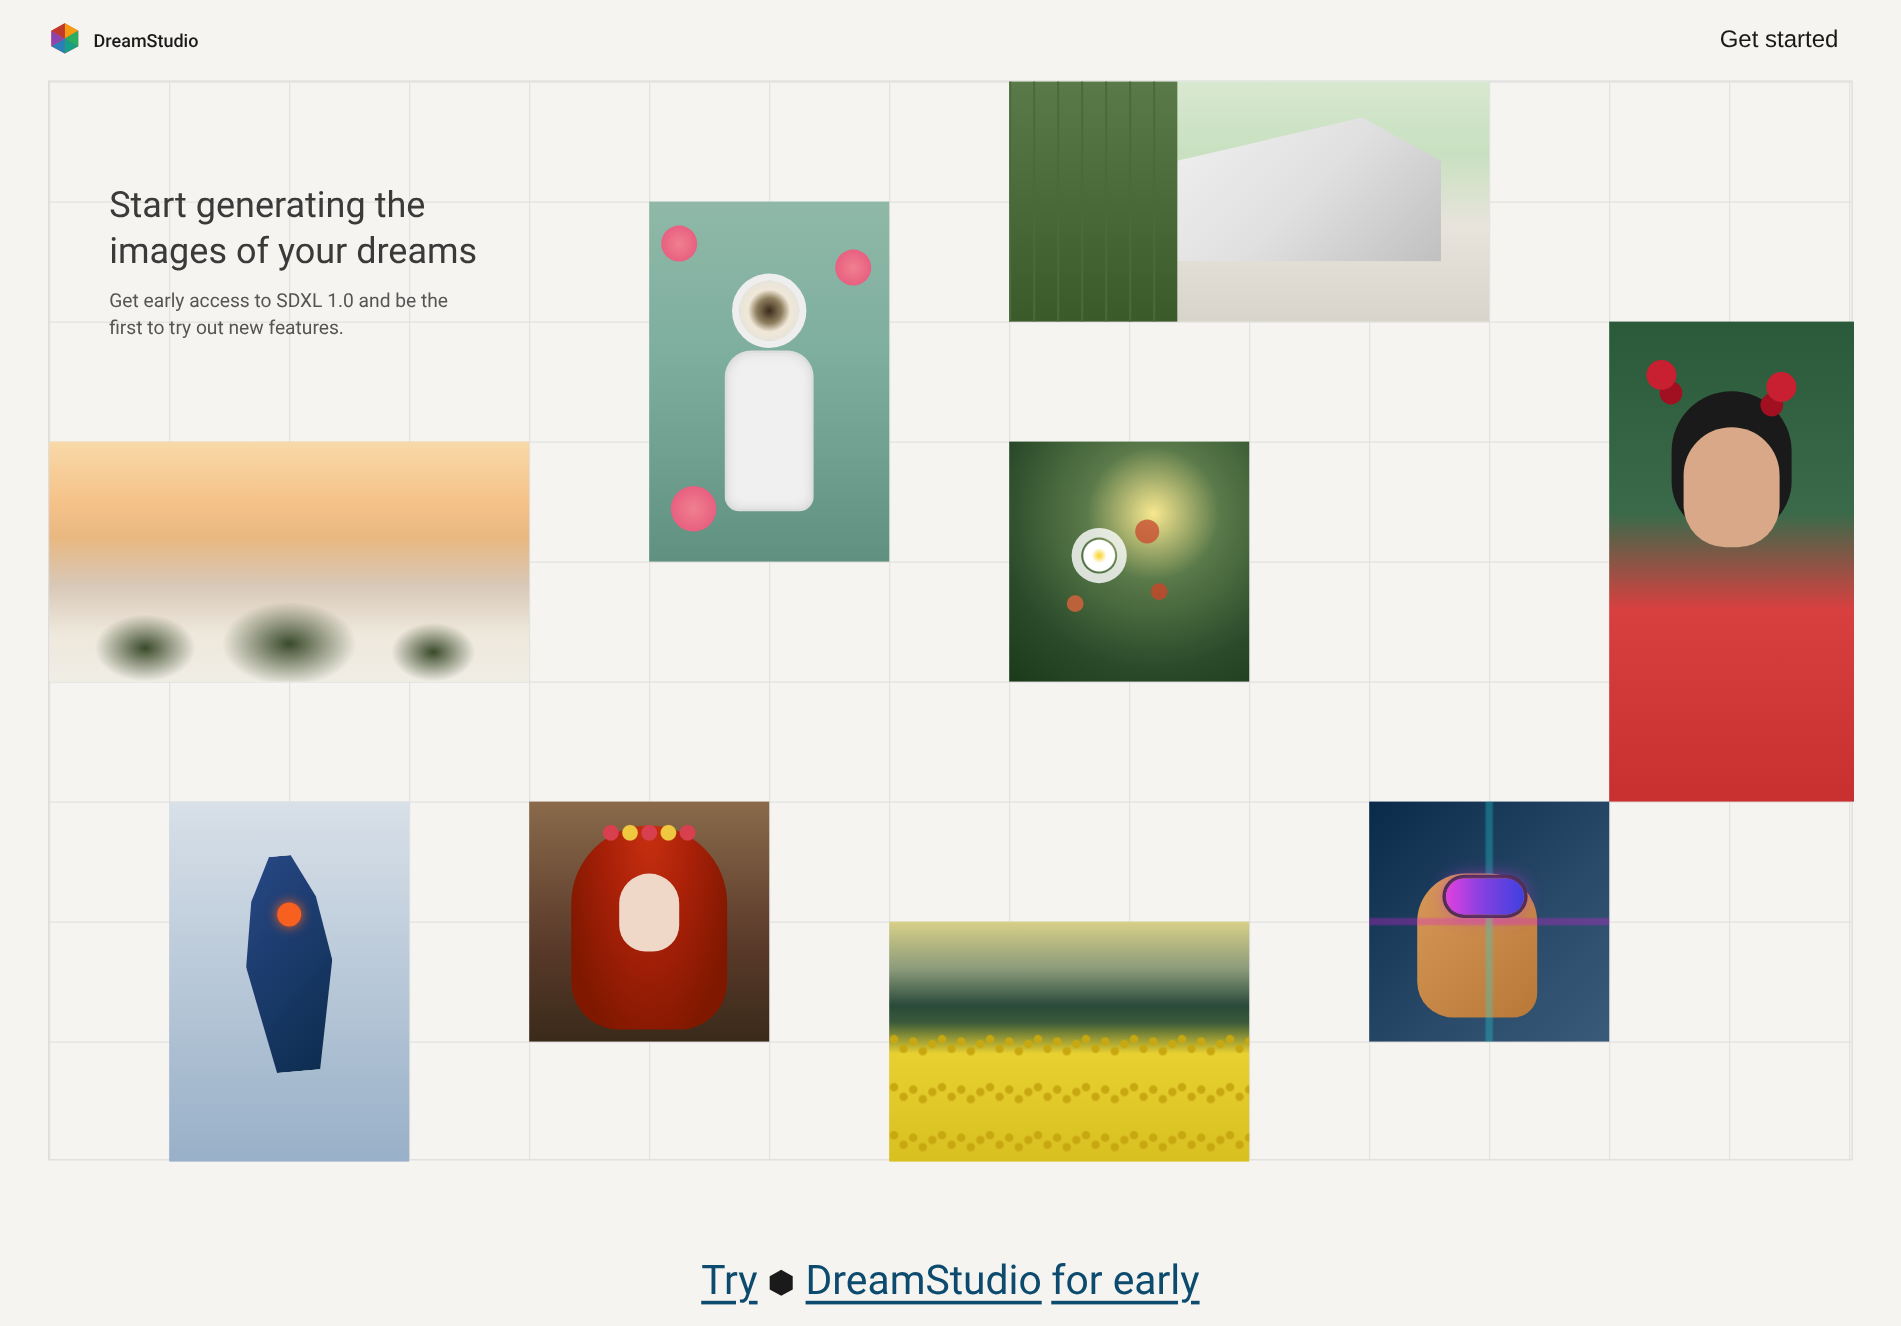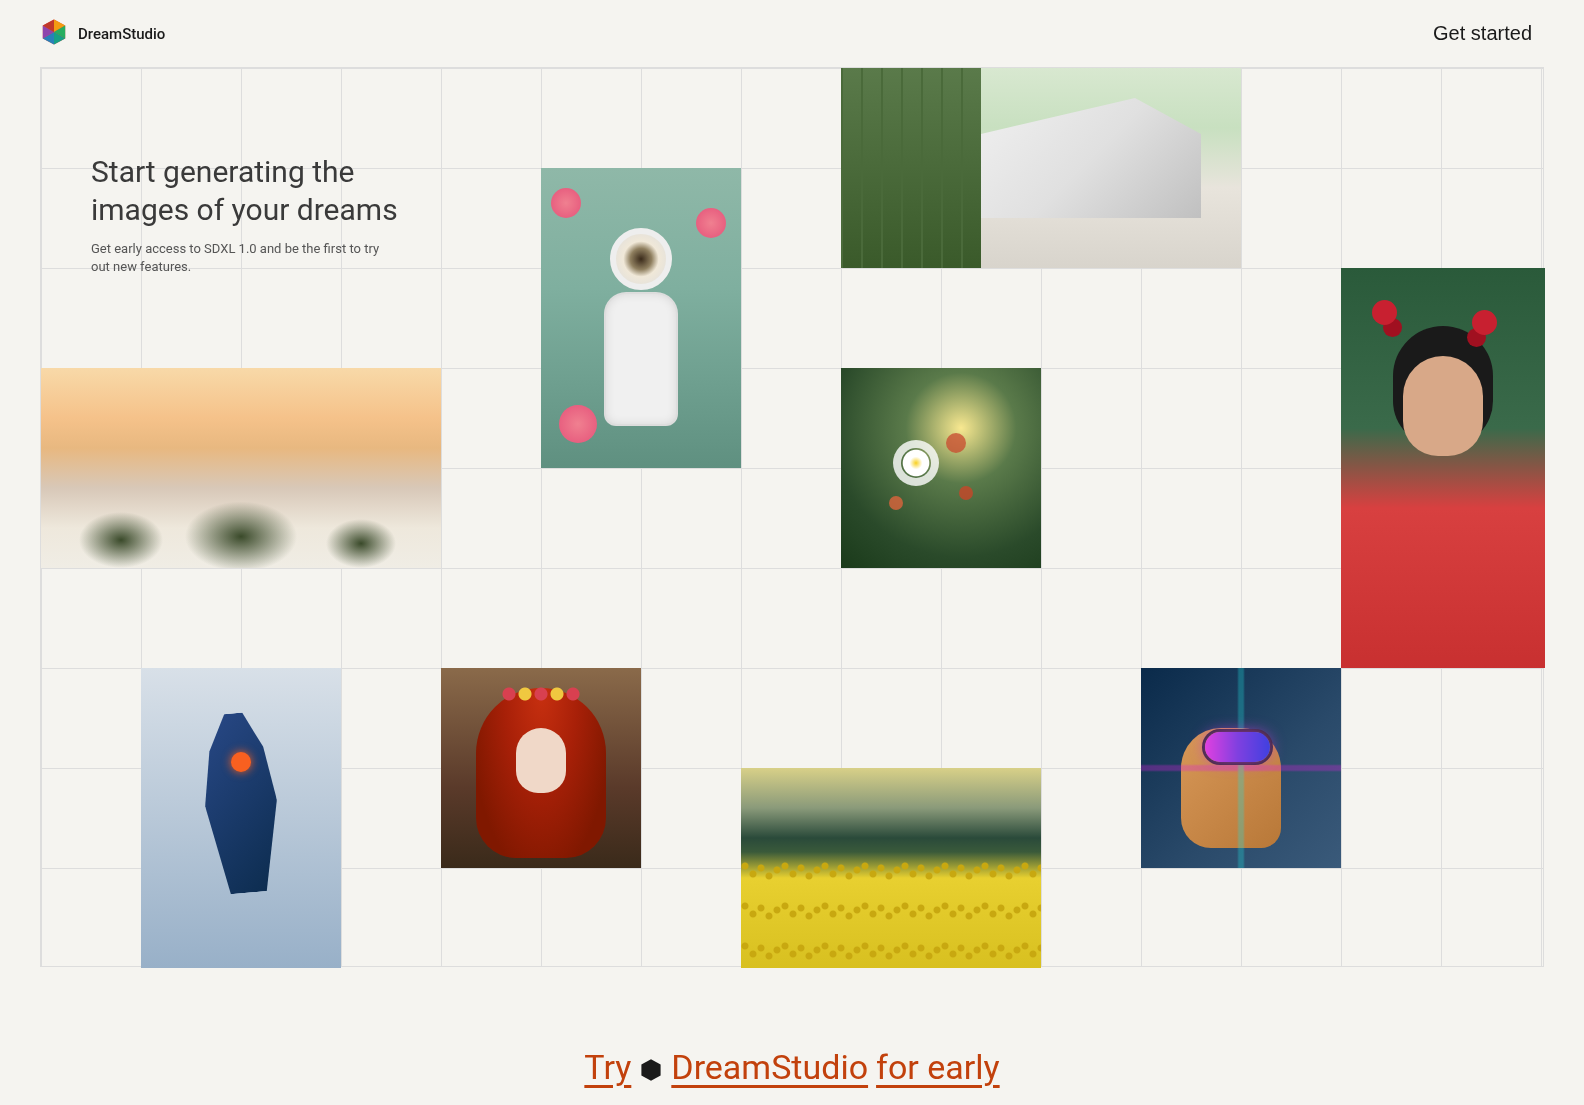--- a/index.html
+++ b/index.html
@@ -63,21 +63,21 @@
       margin-left: 40px;
     }
     .hero-title {
       font-size: 30px;
       font-weight: 400;
       line-height: 1.25;
       color: #3a3a3a;
       margin-bottom: 12px;
     }
     .hero-subtitle {
-      font-size: 13px;
+      font-size: 16px;
       line-height: 1.4;
       color: #555;
       max-width: 310px;
     }
     .gallery-tile {
       position: absolute;
       background-size: cover;
       background-position: center;
       z-index: 5;
     }
@@ -364,21 +364,21 @@
       opacity: 0.3;
     }
     
     .cta {
       text-align: center;
       padding: 80px 0 40px;
     }
     .cta-link {
       font-size: 34px;
       font-weight: 400;
-      color: #c2410c;
+      color: #0c4a6e;
       text-decoration: underline;
       text-underline-offset: 6px;
       display: inline-flex;
       align-items: center;
       gap: 8px;
       cursor: pointer;
     }
     .cta-icon {
       display: inline-block;
       width: 24px;

